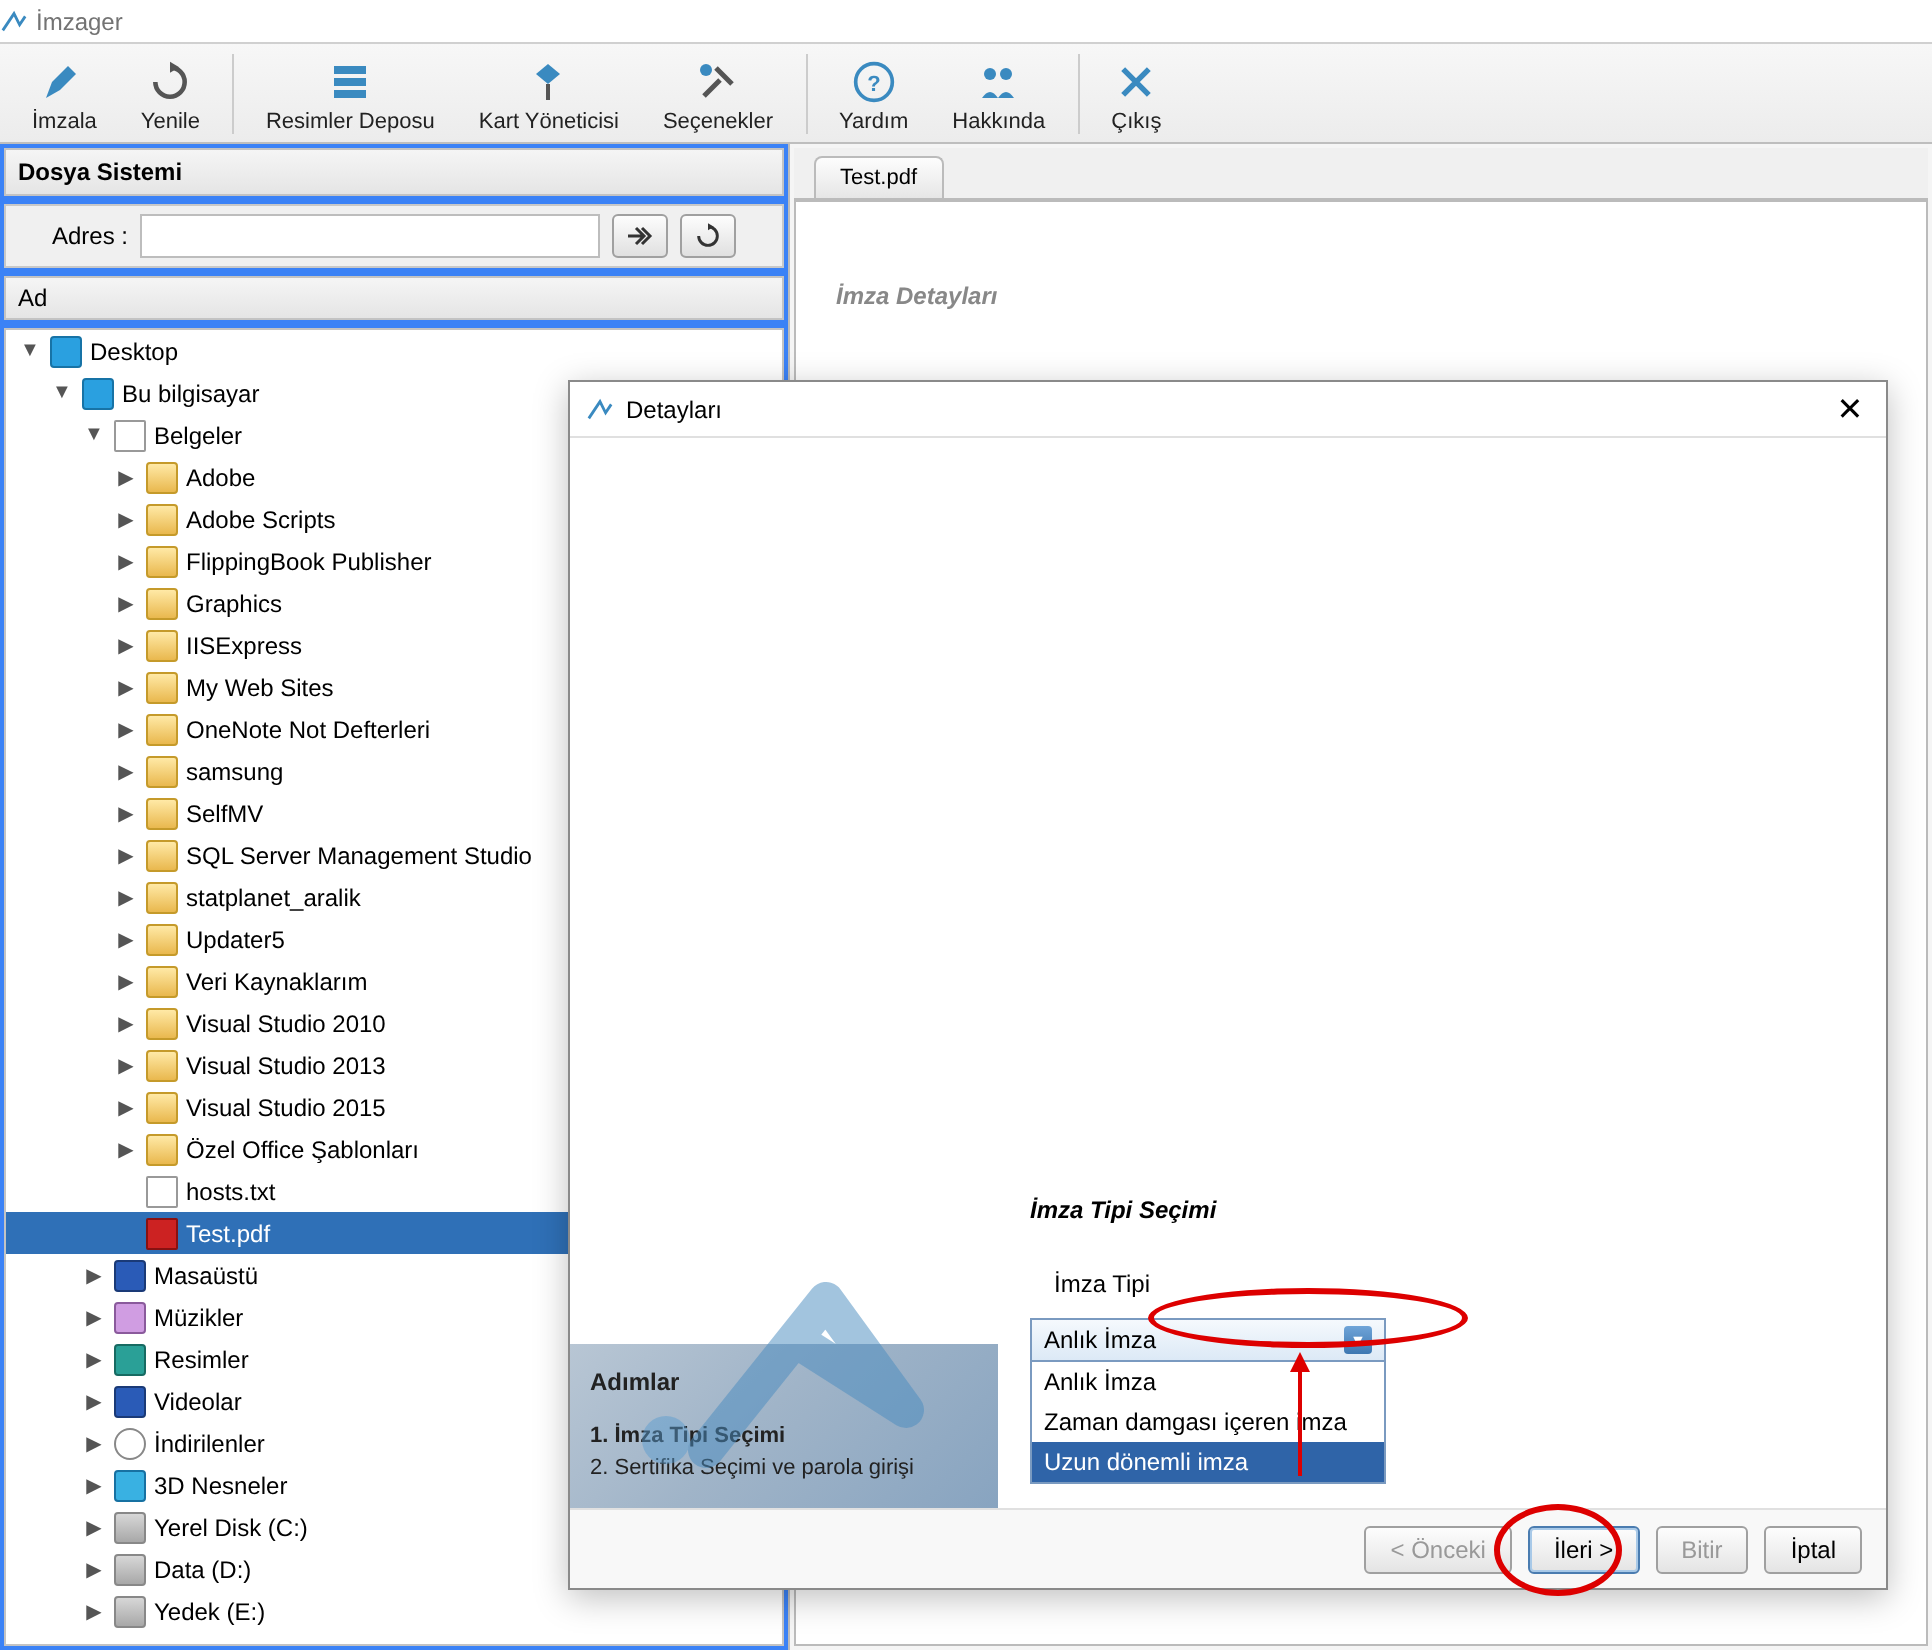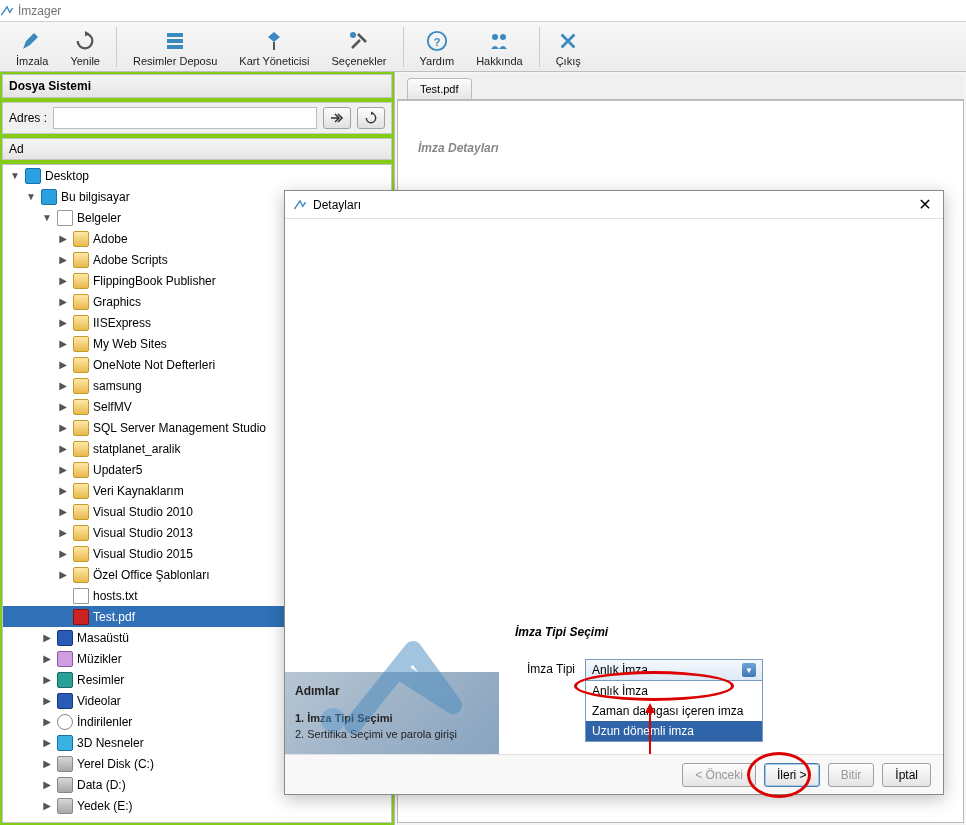--- a/index.html
+++ b/index.html
@@ -8,26 +8,26 @@
 .titlebar { height: 22px; background: #fff; border-bottom: 1px solid #d0d0d0; display: flex; align-items: center; padding-left: 0; color: #737373; }
 .titlebar .app-icon { width:14px; height:14px; margin-right:4px; }
 
 .toolbar { height: 50px; background: linear-gradient(#f7f7f7,#ececec); border-bottom: 1px solid #bebebe; display:flex; align-items:flex-end; padding:4px 6px; gap:2px; }
 .toolbar .tool { display:flex; flex-direction:column; align-items:center; justify-content:flex-end; padding:0 10px; cursor:pointer; }
 .toolbar .tool .ico { width:24px; height:24px; margin-bottom:2px; display:flex; align-items:center; justify-content:center; }
 .toolbar .tool .lbl { font-size:11px; color:#222; }
 .toolbar .sep { width:1px; background:#ccc; height:40px; margin:0 4px; }
 
 .workspace { display:flex; height: calc(825px - 72px); }
-.left-panel { width: 395px; background:#84cc16; border-right:1px solid #bbb; display:flex; flex-direction:column; }
+.left-panel { width: 395px; background:#3b82f6; border-right:1px solid #bbb; display:flex; flex-direction:column; }
 .right-panel { flex:1; background:#f5f5f5; display:flex; flex-direction:column; }
 
 .panel-title { background:linear-gradient(#f5f5f5,#e5e5e5); border:1px solid #c3c3c3; padding:4px 6px; font-weight:bold; margin:2px; }
 
-.addr-row { padding:4px 6px; display:flex; align-items:center; gap:6px; border:1px solid #c8c8c8; margin:2px; background:#f0f0f0; }
+.addr-row { padding:4px 23px; display:flex; align-items:center; gap:6px; border:1px solid #c8c8c8; margin:2px; background:#f0f0f0; }
 .addr-row input { flex:1; height:22px; border:1px solid #bdbdbd; padding:0 4px; }
 .addr-row button { width:28px; height:22px; border:1px solid #a0a0a0; background:linear-gradient(#fdfdfd,#e0e0e0); border-radius:3px; cursor:pointer; display:flex; align-items:center; justify-content:center; }
 
 .tree-head { background:linear-gradient(#f5f5f5,#e5e5e5); border:1px solid #c3c3c3; margin:2px; padding:3px 6px; }
 .tree { flex:1; overflow:auto; background:#fff; border:1px solid #c3c3c3; margin:2px; }
 .tree .node { display:flex; align-items:center; height:21px; cursor:pointer; white-space:nowrap; padding-right:8px; }
 .tree .node.selected { background:#2f70b7; color:#fff; }
 .tree .arrow { width:12px; text-align:center; color:#555; font-size:10px; }
 .tree .node.selected .arrow { color:#fff; }
 .tree .spacer { display:inline-block; }
@@ -55,21 +55,21 @@
 .dlg-title .t-ico { width:14px; height:14px; margin-right:6px; }
 .dlg-title .close { margin-left:auto; width:20px; height:20px; display:flex; align-items:center; justify-content:center; cursor:pointer; font-size:16px; }
 .dlg-body { flex:1; display:flex; overflow:hidden;align-items:flex-end; }
 .dlg-side { width:214px; background:linear-gradient(135deg,#b8c6d4 0%,#a0b4c8 45%,#88a4c0 100%); position:relative; padding:12px 10px; color:#222; }
 .dlg-side h4 { font-size:12px; margin-bottom:12px; }
 .dlg-side .step { font-size:11px; padding:2px 0; }
 .dlg-side .step.active { font-weight:bold; }
 .dlg-side .sig-mark { position:absolute; bottom:14px; left:18px; opacity:0.6; }
 .dlg-main { flex:1; padding:12px 16px; position:relative; }
 .dlg-main h4 { font-size:12px; font-weight:bold; margin-bottom:20px;font-style:italic; }
-.combo-row { display:flex; align-items:flex-start; gap:10px; }
+.combo-row { display:flex; align-items:flex-start; gap:10px;flex-direction:column; }
 .combo-row .lab { width:60px; text-align:right; padding-top:3px; }
 .combo { border:1px solid #7a9ac0; width:178px; position:relative; }
 .combo .sel { height:20px; background:linear-gradient(#f5f9fd,#dce9f6); display:flex; align-items:center; padding:0 6px; cursor:pointer; }
 .combo .sel .caret { margin-left:auto; width:14px; height:14px; background:linear-gradient(#6fa4d8,#3d77b1); border-radius:2px; display:flex; align-items:center; justify-content:center; color:#fff; font-size:8px; }
 .combo .opts { border-top:1px solid #7a9ac0; }
 .combo .opt { height:20px; padding:0 6px; display:flex; align-items:center; cursor:pointer; background:#fff; }
 .combo .opt.hov { background:#2f64a8; color:#fff; }
 
 .dlg-foot { height:40px; border-top:1px solid #e0e0e0; display:flex; align-items:center; justify-content:flex-end; gap:8px; padding:0 12px; background:#f8f8f8; }
 .dlg-foot button { height:24px; padding:0 12px; border:1px solid #a0a0a0; background:linear-gradient(#fdfdfd,#e4e4e4); border-radius:3px; cursor:pointer; }

